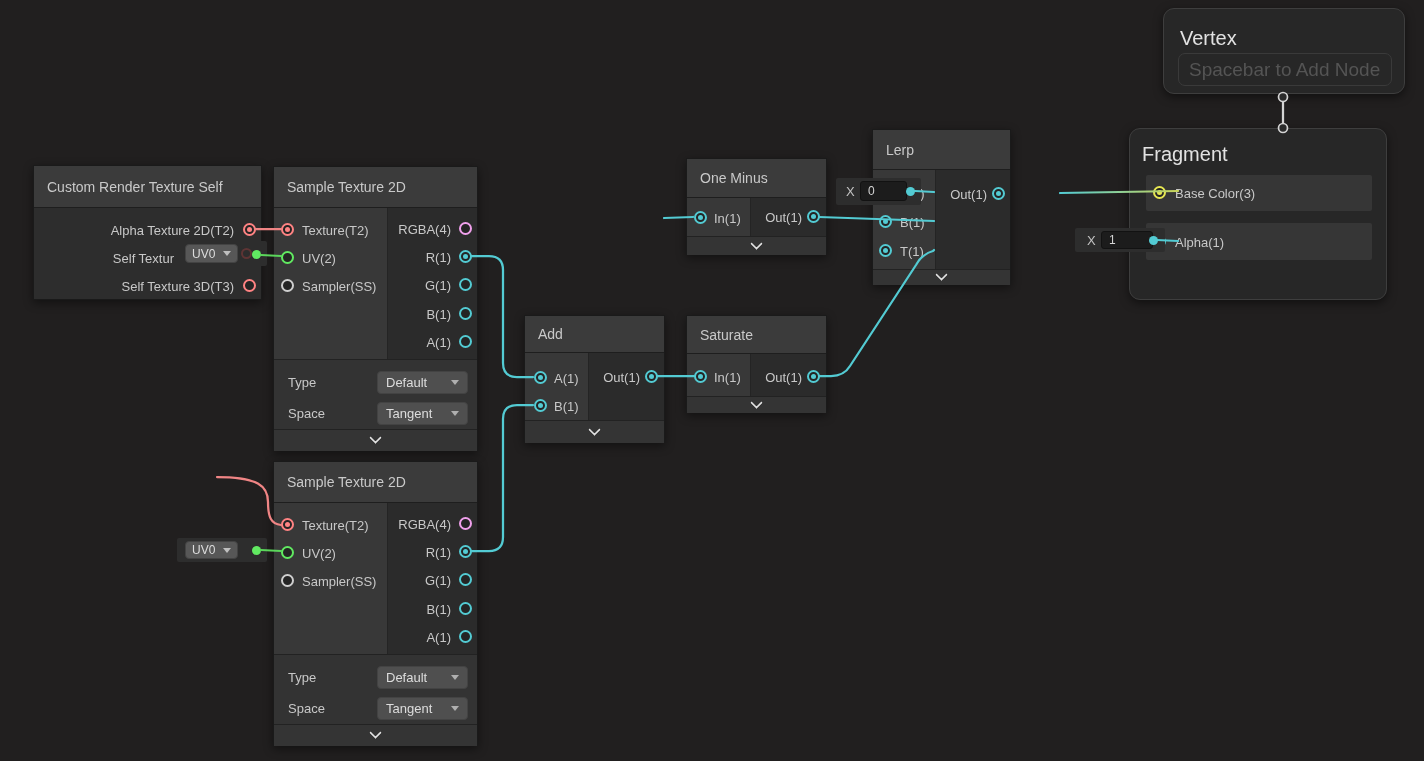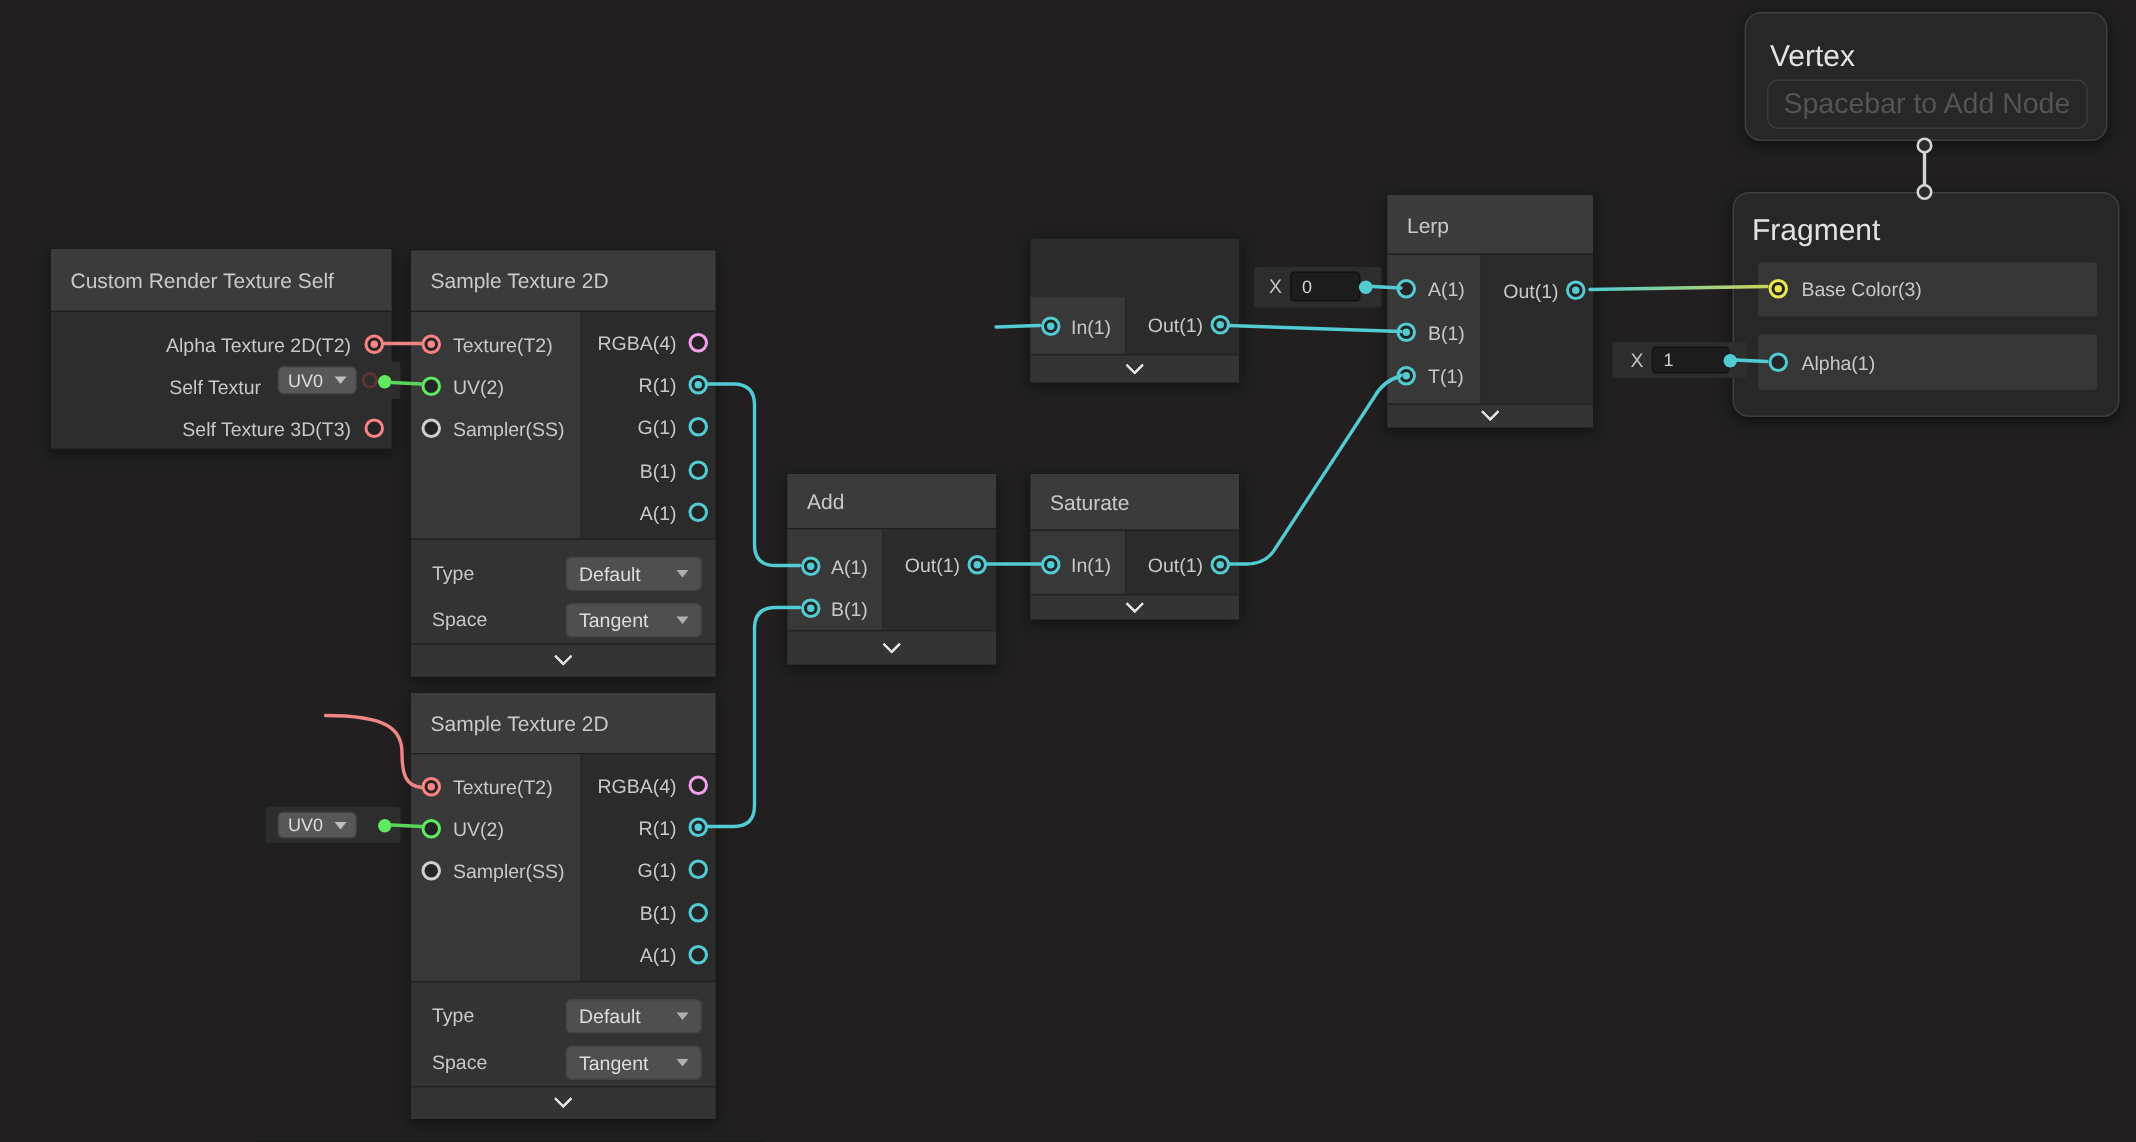--- a/index.html
+++ b/index.html
@@ -192,20 +192,23 @@
     <div class="dd" style="left:8px; top:3px; width:53px; height:18px; background:#575757; font-size:12px; padding:0 6px;">
       <span>UV0</span>
         <span class="caret" style="border-top-color:#BFBFBF;"></span>
     </div>
     <span class="dotconn" style="left:75px; top:8px; background:#61E961;"></span>
   </div>
 
 
 
   <div class="node" style="left:686px; top:158px; width:141px; height:97px;">
+    <div class="titlebar" style="height:39px;">
+      <span>One Minus</span>
+    </div>
     <div class="panel" style="left:0; top:39px; width:64px; height:38px; border-right:1px solid #242424;"></div>
     <span class="port conn c-cyan" style="left:7px; top:52px;"></span>
     <span class="plabel" style="left:27px; top:59px;">In(1)</span>
     <span class="plabel" style="right:24px; top:58px;">Out(1)</span>
     <span class="port conn c-cyan" style="left:120px; top:51px;"></span>
     <div class="chevstrip" style="top:77px; height:19px;">
       <span class="chev"></span>
     </div>
   </div>
 
@@ -232,21 +235,21 @@
     <div class="panel" style="left:0; top:38px; width:64px; height:42px; border-right:1px solid #242424;"></div>
     <span class="port conn c-cyan" style="left:7px; top:54px;"></span>
     <span class="plabel" style="left:27px; top:61px;">In(1)</span>
     <span class="plabel" style="right:24px; top:61px;">Out(1)</span>
     <span class="port conn c-cyan" style="left:120px; top:54px;"></span>
     <div class="chevstrip" style="top:80px; height:17px;">
       <span class="chev"></span>
     </div>
   </div>
 
-  <div class="node" style="left:924px; top:129px; width:139px; height:156px;">
+  <div class="node" style="left:872px; top:129px; width:139px; height:156px;">
     <div class="titlebar" style="height:40px;">
       <span>Lerp</span>
     </div>
     <div class="panel" style="left:0; top:40px; width:63px; height:99px; border-right:1px solid #242424;"></div>
     <span class="port c-cyan" style="left:6px; top:56px;"></span>
     <span class="plabel" style="left:27px; top:63px;">A(1)</span>
     <span class="port conn c-cyan" style="left:6px; top:85px;"></span>
     <span class="plabel" style="left:27px; top:92px;">B(1)</span>
     <span class="port conn c-cyan" style="left:6px; top:114px;"></span>
     <span class="plabel" style="left:27px; top:121px;">T(1)</span>
@@ -265,21 +268,21 @@
     <span class="dotconn" style="left:70px; top:9px; background:#53CBD3;"></span>
   </div>
 
   <div class="bignode" style="left:1163px; top:8px; width:242px; height:86px;padding-left:12px;">
     <span class="bigtitle" style="left:16px; top:18px;">Vertex</span>
     <div class="ghostbox" style="left:14px; top:44px; width:214px; height:33px;text-align:center;">
       <span>Spacebar to Add Node</span>
     </div>
   </div>
 
-  <div class="bignode" style="left:1155px; top:128px; width:258px; height:150px;">
+  <div class="bignode" style="left:1129px; top:128px; width:258px; height:172px;">
     <span class="bigtitle" style="left:12px; top:14px;">Fragment</span>
     <div class="blockrow" style="left:16px; top:46px; width:226px; height:36px;"></div>
     <div class="blockrow" style="left:16px; top:94px; width:226px; height:37px;"></div>
     <span class="port conn c-yellow" style="left:23px; top:57px;"></span>
     <span class="plabel" style="left:45px; top:64px;">Base Color(3)</span>
     <span class="port c-cyan" style="left:23px; top:106px;"></span>
     <span class="plabel" style="left:45px; top:113px;">Alpha(1)</span>
   </div>
 
   <div class="widgetbox" style="left:1075px; top:228px; width:90px; height:24px;">

